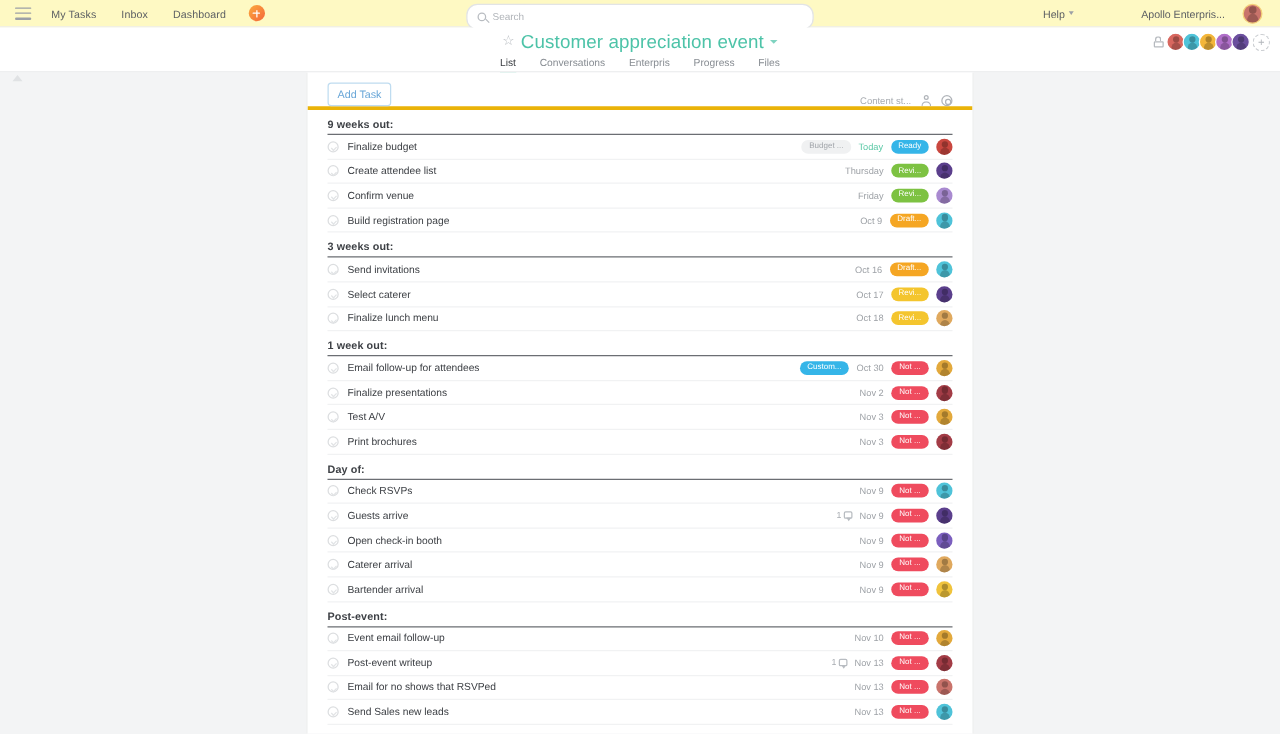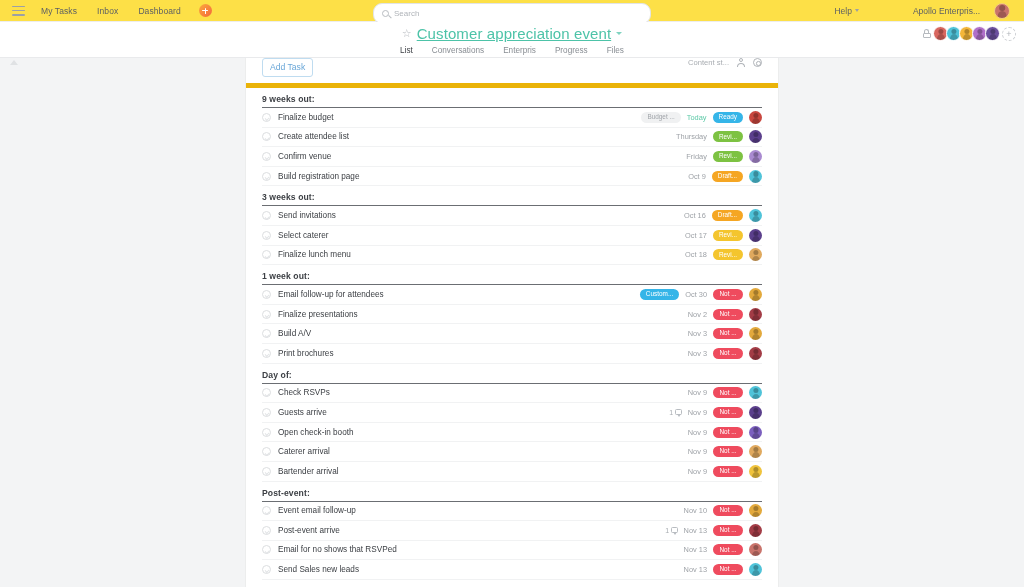--- a/index.html
+++ b/index.html
@@ -8,21 +8,21 @@
     background: #f3f4f5;
     font-family: "Liberation Sans", sans-serif;
     -webkit-font-smoothing: antialiased;
     overflow: hidden;
   }
 
   
   .topbar {
     position: relative;
     height: 22px;
-    background: #fde047;
+    background: #fef9c3;
     display: flex;
     align-items: center;
     border-bottom: 1px solid #ededee;
     padding: 0 8px;
   }
   .hamburger { width: 13px; height: 10px; margin-left: 4px; margin-right: 16px;
     display: flex; flex-direction: column; justify-content: space-between; cursor: pointer; }
   .hamburger i { display: block; height: 1.5px; background: #9ca0a6; border-radius: 1px; }
   .topnav { display: flex; align-items: center; gap: 20px; }
   .topnav a { font-size: 8.5px; color: #5c5f63; text-decoration: none; letter-spacing: .1px; }
@@ -64,21 +64,21 @@
   .me-av { width:16px; height:16px; border:1.4px solid #f3d07a; }
 
   
   .projhead {
     background:#fff; height: 36px; position: relative;
     display:flex; flex-direction: column; align-items:center;
     border-bottom: 1px solid #e9eaec;
   }
   .title-row { display:flex; align-items:center; gap:5px; margin-top: 3px; }
   .star { color:#b8bcc1; font-size:11px; line-height:1; }
-  .projtitle { font-size: 15px; color: #4dc3a8; font-weight: 400; letter-spacing: .1px; text-decoration: underline; }
+  .projtitle { font-size: 15px; color: #4dc3a8; font-weight: 400; letter-spacing: .1px; }
   .title-caret { width:0;height:0;border-left:3.2px solid transparent;border-right:3.2px solid transparent;border-top:3.8px solid #7fd3c0; }
   .tabs { display:flex; gap:19px; margin-top: 4px; }
   .tab { font-size: 8.2px; color:#888d93; padding-bottom:3px; cursor:pointer; }
   .tab.active { color:#3d4045; border-bottom: 1.6px solid #4dc3a8; }
 
   .proj-right {
     position:absolute; right:8px; top:4px;
     display:flex; align-items:center; gap:1px;
   }
   .lock-ic { width:9px; height:10px; position:relative; margin-right:3px; }
@@ -93,22 +93,22 @@
   .body-area { position: relative; height: calc(587px - 22px - 36px); background:#f3f4f5; }
   .leftcorner { position:absolute; left:10px; top:2px; width:0;height:0;
     border-left:4px solid transparent; border-right:4px solid transparent; border-bottom:5px solid #e0e2e4; }
 
   .listpanel {
     position:absolute; left:245px; top:0; width: 534px; bottom:0;
     background:#fff; border-left:1px solid #eceded; border-right:1px solid #eceded;
     overflow: hidden;
   }
   .panel-toolbar {
-    height: 30px; display:flex; align-items:flex-start; padding: 0 16px 0 16px;
-    border-bottom: 5px solid #eab308;
+    height: 30px; display:flex; align-items:flex-end; padding: 0 16px 0 16px;
+    border-bottom: 3px solid #eab308;
     gap: 25px;
   }
   .add-task-btn {
     border: 1px solid #bfdcf0; border-radius: 3px; color:#6aa7d8;
     font-size: 8.6px; padding: 4px 7px; background:#fff; cursor:pointer;
     line-height: 1;
   }
   .tool-right { margin-left:auto; display:flex; align-items:center; gap:8px; }
   .tool-right .lbl { font-size: 7.6px; color:#a8acb1; }
   .person-ic { width:8px; height:9px; position:relative; cursor:pointer;}
@@ -314,21 +314,21 @@
           <span class="chk"></span>
           <span class="tname">Finalize presentations</span>
           <span class="row-right">
             <span class="due">Nov 2</span>
             <span class="tag" style="background: rgb(239, 75, 94);">Not ...</span>
             <span class="av row-av" style="background: rgb(163, 60, 70);"></span>
           </span>
         </div>
         <div class="task-row">
           <span class="chk"></span>
-          <span class="tname">Build A/V</span>
+          <span class="tname">Test A/V</span>
           <span class="row-right">
             <span class="due">Nov 3</span>
             <span class="tag" style="background: rgb(239, 75, 94);">Not ...</span>
             <span class="av row-av" style="background: rgb(227, 169, 60);"></span>
           </span>
         </div>
         <div class="task-row">
           <span class="chk"></span>
           <span class="tname">Print brochures</span>
           <span class="row-right">
@@ -392,21 +392,21 @@
           <span class="chk"></span>
           <span class="tname">Event email follow-up</span>
           <span class="row-right">
             <span class="due">Nov 10</span>
             <span class="tag" style="background: rgb(239, 75, 94);">Not ...</span>
             <span class="av row-av" style="background: rgb(227, 169, 60);"></span>
           </span>
         </div>
         <div class="task-row">
           <span class="chk"></span>
-          <span class="tname">Post-event arrive</span>
+          <span class="tname">Post-event writeup</span>
           <span class="row-right">
             <span class="cmt">
               <span class="n">1</span>
               <span class="bub"></span>
             </span>
             <span class="due">Nov 13</span>
             <span class="tag" style="background: rgb(239, 75, 94);">Not ...</span>
             <span class="av row-av" style="background: rgb(163, 60, 70);"></span>
           </span>
         </div>

